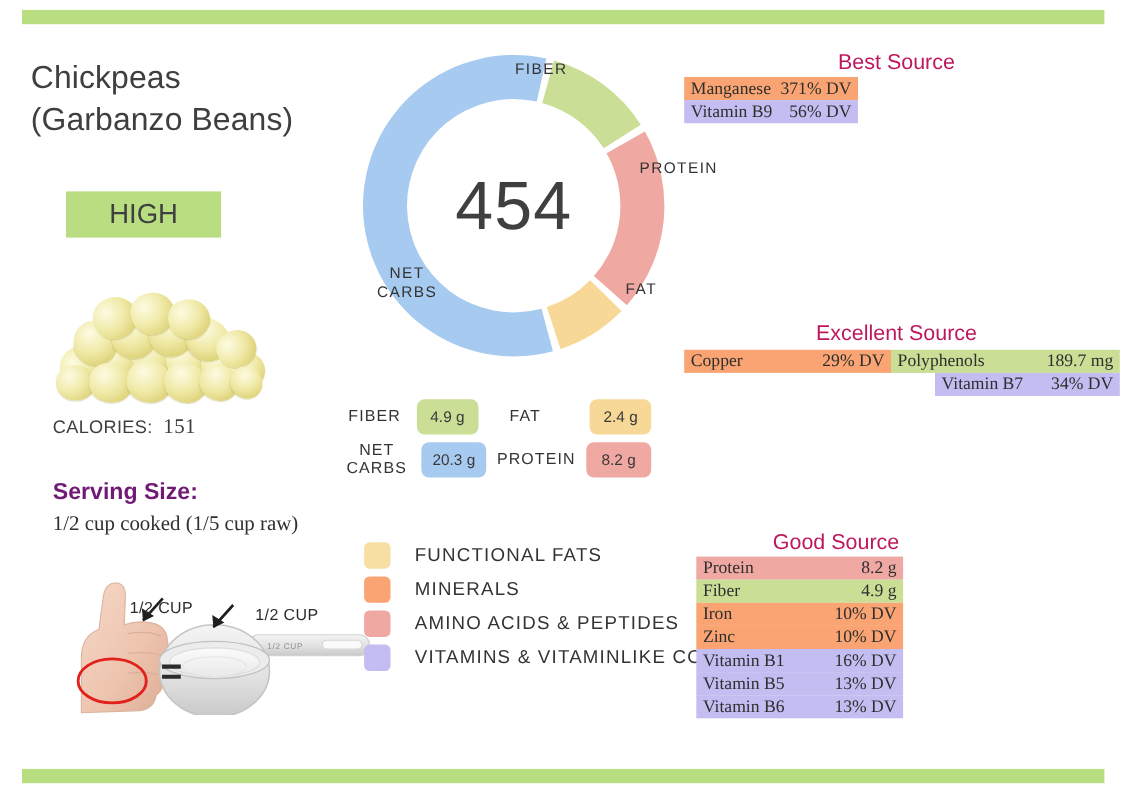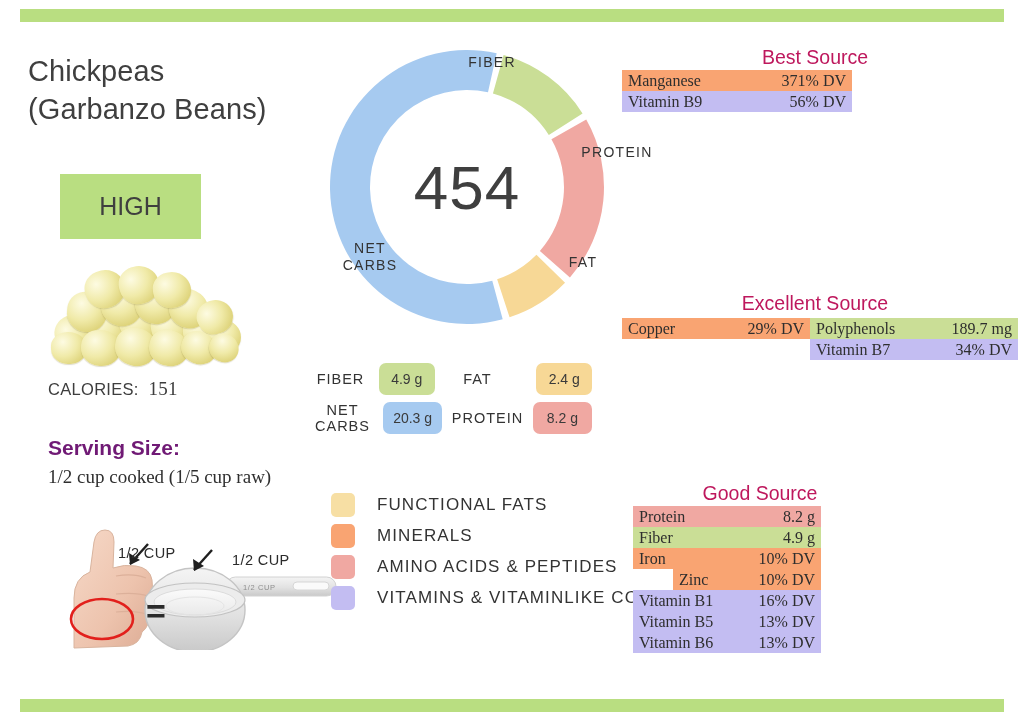--- a/index.html
+++ b/index.html
@@ -19,21 +19,21 @@
 
   
   .title {
     position: absolute; left: 28px; top: 52px; width: 300px;
     font-size: 29px; line-height: 38px; font-weight: 400; color: #3f3f3f;
     letter-spacing: .1px;
   }
 
   
   .high-badge {
-    position: absolute; left: 60px; top: 174px; width: 141px; height: 65px;
+    position: absolute; left: 60px; top: 174px; width: 141px; height: 42px;
     background: #b9de81; display: flex; align-items: center; justify-content: center;
     font-size: 25px; color: #3f3f3f;
   }
 
   
   .beans { position: absolute; left: 45px; top: 262px; width: 200px; height: 110px; }
   .beans i {
     position: absolute; border-radius: 46% 54% 50% 50%;
     background: radial-gradient(circle at 34% 30%, #fdfbe2 0%, #f0eaa8 45%, #ddd278 80%, #c9bd63 100%);
     box-shadow: 0 1px 1px rgba(150,140,80,.30);
@@ -108,21 +108,21 @@
   }
   .src-rows { position: absolute; }
   .src-row {
     display: flex; align-items: center; justify-content: space-between;
     height: 21px; padding: 0 6px;
     font-family: "Liberation Serif", serif; font-size: 16px; color: #2e2e2e;
   }
   .src-row .v { text-align: right; }
 
   #best-head { left: 620px; top: 46px; width: 390px; }
-  #best-rows { left: 622px; top: 70px; width: 230px; }
+  #best-rows { left: 622px; top: 70px; width: 158px; }
 
   #exc-head { left: 615px; top: 292px; width: 400px; }
   #exc-left { left: 622px; top: 318px; width: 188px; }
   #exc-right { left: 810px; top: 318px; width: 208px; }
 
   #good-head { left: 620px; top: 482px; width: 280px; }
   #good-rows { left: 633px; top: 506px; width: 188px; }
 </style>
 </head>
 <body>
@@ -297,41 +297,41 @@
       <div class="src-row" style="background: rgb(249, 164, 114); gap: 40px;">
         <span class="n">Copper</span>
         <span class="v">29% DV</span>
       </div>
     </div>
   <div class="src-rows" id="exc-right">
       <div class="src-row" style="background: rgb(202, 222, 150);">
         <span class="n">Polyphenols</span>
         <span class="v">189.7 mg</span>
       </div>
-      <div class="src-row" style="background: rgb(195, 189, 242);">
+      <div class="src-row" style="background: rgb(195, 189, 242); margin-left: 40px;">
         <span class="n">Vitamin B7</span>
         <span class="v">34% DV</span>
       </div>
     </div>
 
   <div class="src-head" id="good-head">Good Source</div>
   <div class="src-rows" id="good-rows">
       <div class="src-row" style="background: rgb(240, 168, 162);">
         <span class="n">Protein</span>
         <span class="v">8.2 g</span>
       </div>
       <div class="src-row" style="background: rgb(202, 222, 150);">
         <span class="n">Fiber</span>
         <span class="v">4.9 g</span>
       </div>
       <div class="src-row" style="background: rgb(249, 164, 114);">
         <span class="n">Iron</span>
         <span class="v">10% DV</span>
       </div>
-      <div class="src-row" style="background: rgb(249, 164, 114); margin-left: 40px;">
+      <div class="src-row" style="background: rgb(249, 164, 114);">
         <span class="n">Zinc</span>
         <span class="v">10% DV</span>
       </div>
       <div class="src-row" style="background: rgb(195, 189, 242);">
         <span class="n">Vitamin B1</span>
         <span class="v">16% DV</span>
       </div>
       <div class="src-row" style="background: rgb(195, 189, 242);">
         <span class="n">Vitamin B5</span>
         <span class="v">13% DV</span>

